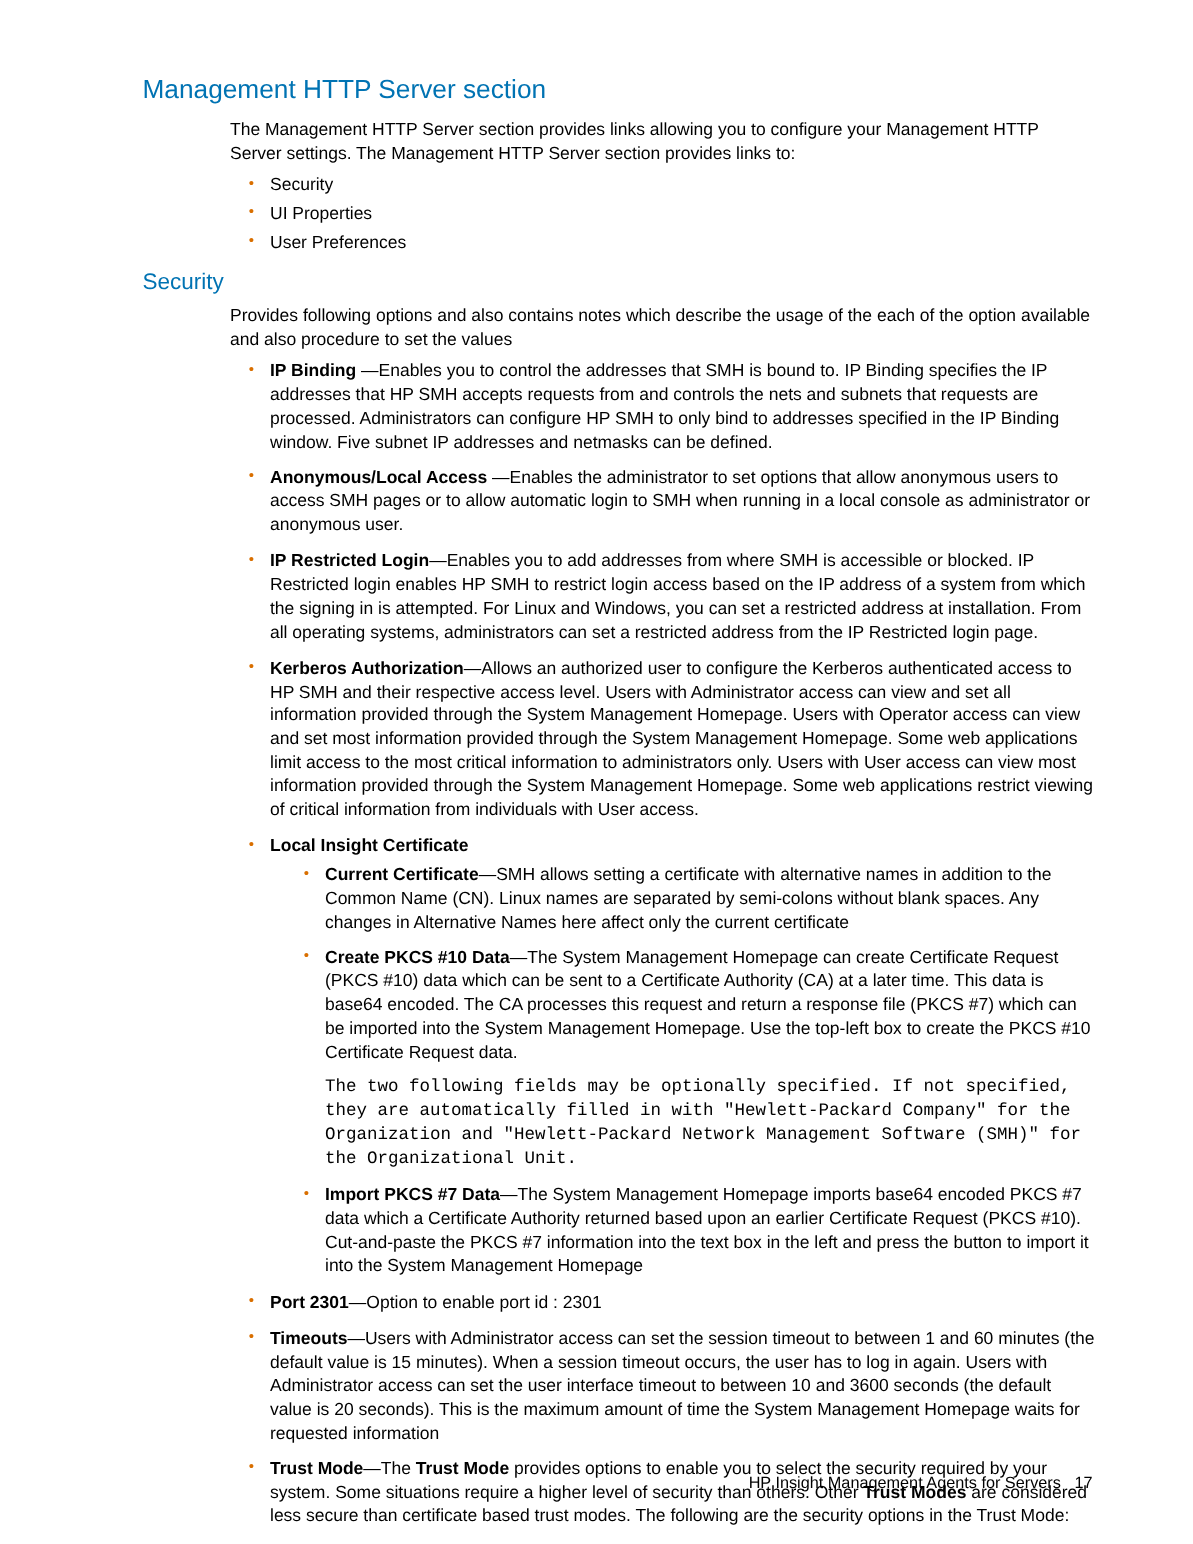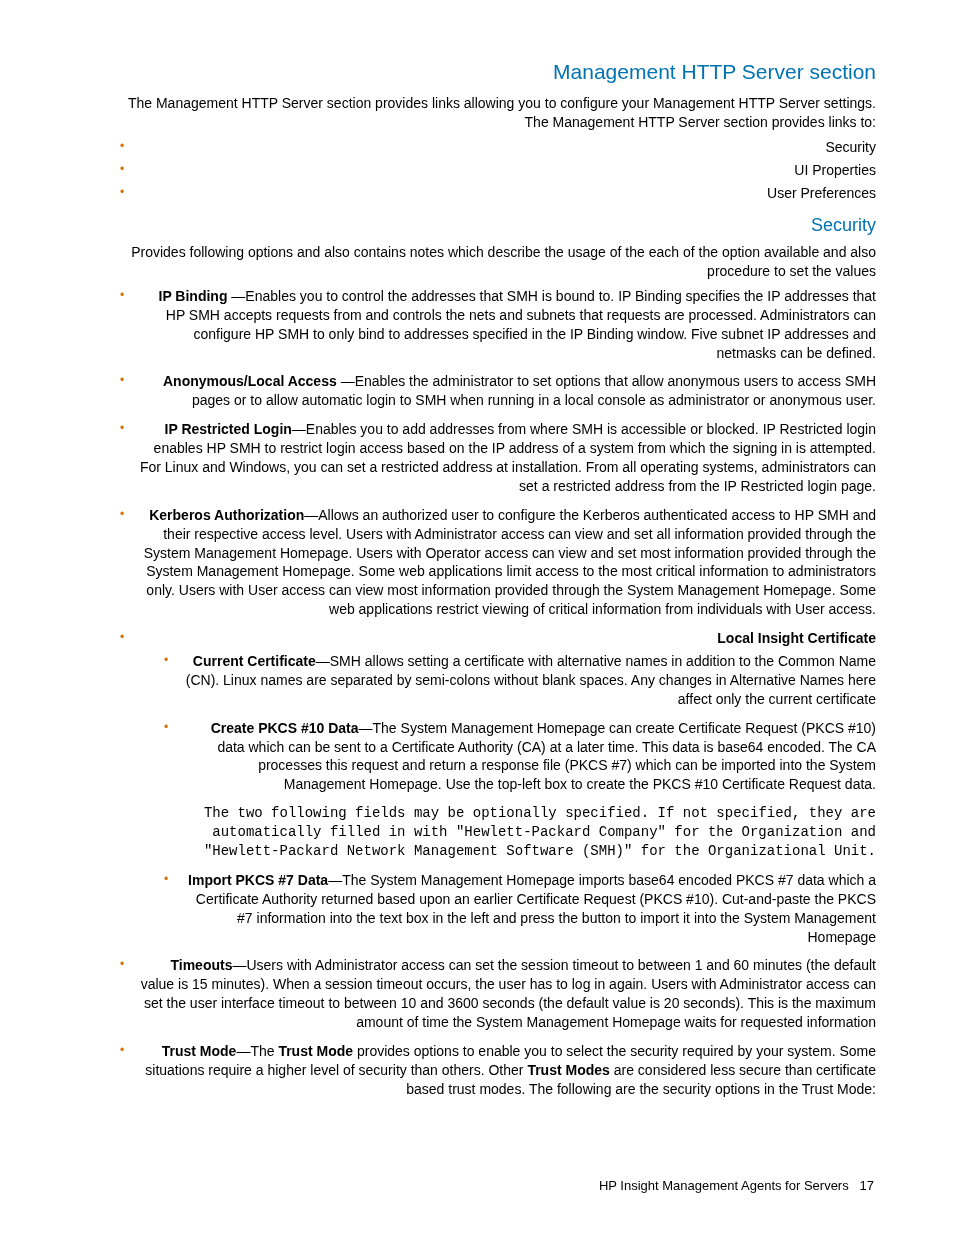--- a/index.html
+++ b/index.html
@@ -9,23 +9,22 @@
     line-height: 1.35;
     color: #000;
     margin: 0;
     padding: 0;
     background: #fff;
   }
   .page {
     width: 954px;
     height: 1235px;
     box-sizing: border-box;
-    padding: 58px 78px 50px 35px;
+    padding: 58px 78px 50px 114px;
     position: relative;
-    text-align: right;
   }
   .h1 {
     font-size: 21px;
     font-weight: 400;
     color: #0073b3;
     margin: 0 0 8px 0;
     font-stretch: condensed;
   }
   .h2 {
     font-size: 18px;
@@ -117,20 +116,23 @@
         <li>
           <span class="b">Create PKCS #10 Data</span><span>—The System Management Homepage can create Certificate Request (PKCS #10) data which can be sent to a Certificate Authority (CA) at a later time. This data is base64 encoded. The CA processes this request and return a response file (PKCS #7) which can be imported into the System Management Homepage. Use the top-left box to create the PKCS #10 Certificate Request data.</span>
           <div class="para-extra">The two following fields may be optionally specified. If not specified, they are automatically filled in with "Hewlett-Packard Company" for the Organization and "Hewlett-Packard Network Management Software (SMH)" for the Organizational Unit.</div>
         </li>
         <li>
           <span class="b">Import PKCS #7 Data</span><span>—The System Management Homepage imports base64 encoded PKCS #7 data which a Certificate Authority returned based upon an earlier Certificate Request (PKCS #10). Cut-and-paste the PKCS #7 information into the text box in the left and press the button to import it into the System Management Homepage</span>
         </li>
       </ul>
     </li>
 
+    <li>
+      <span class="b">Port 2301</span><span>—Option to enable port id : 2301</span>
+    </li>
 
     <li>
       <span class="b">Timeouts</span><span>—Users with Administrator access can set the session timeout to between 1 and 60 minutes (the default value is 15 minutes). When a session timeout occurs, the user has to log in again.  Users with Administrator access can set the user interface timeout to between 10 and 3600 seconds (the default value is 20 seconds). This is the maximum amount of time the System Management Homepage waits for requested information</span>
     </li>
 
     <li>
       <span class="b">Trust Mode</span><span>—The </span><span class="b">Trust Mode</span><span> provides options to enable you to select the security required by your system. Some situations require a higher level of security than others. Other </span><span class="b">Trust Modes</span><span> are considered less secure than certificate based trust modes. The following are the security options in the Trust Mode:</span>
       
     </li>
 

